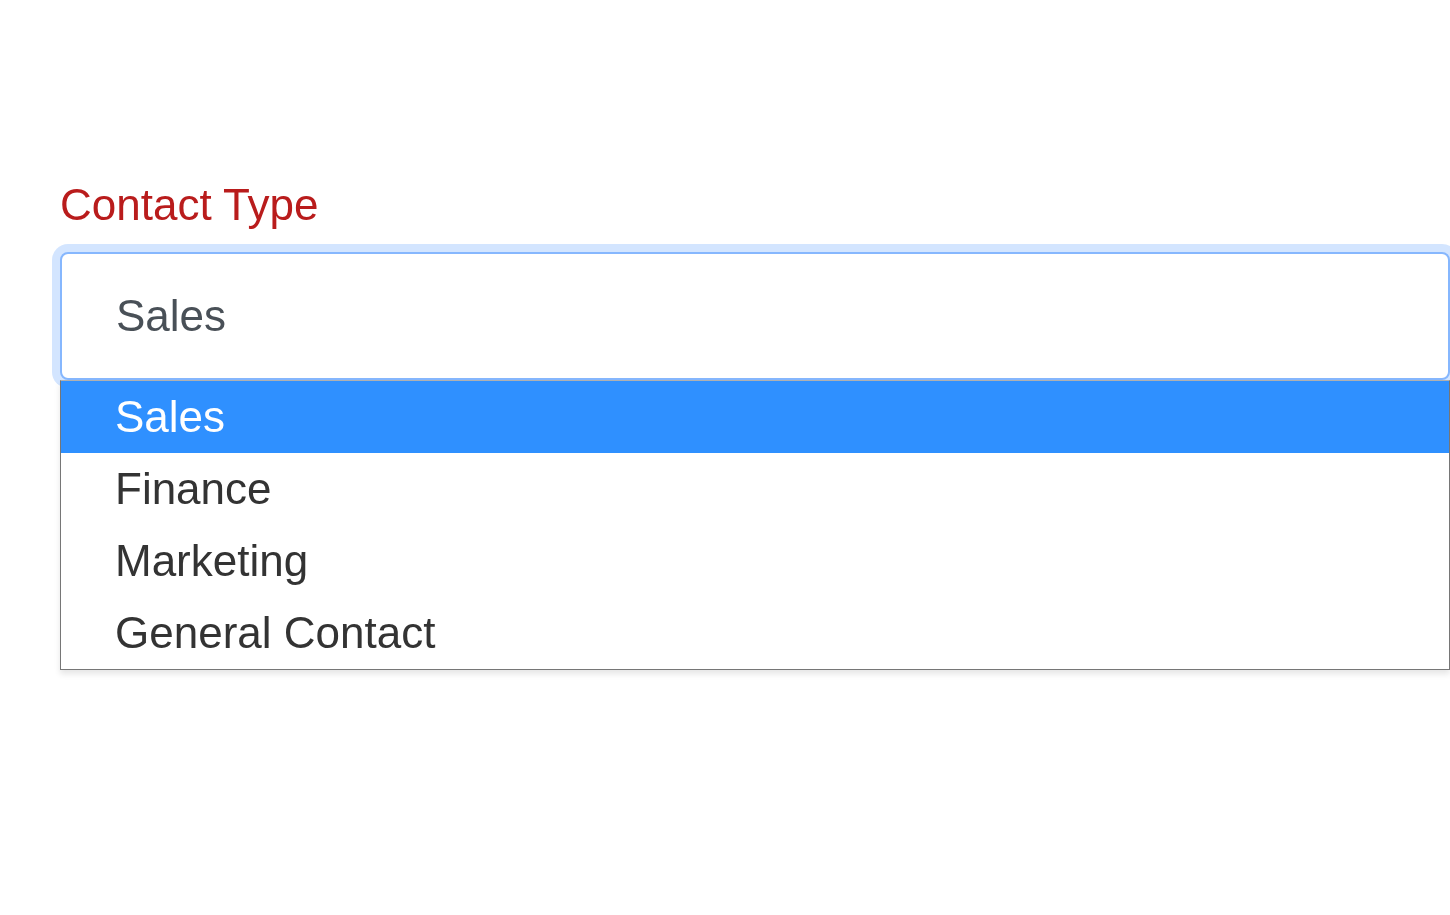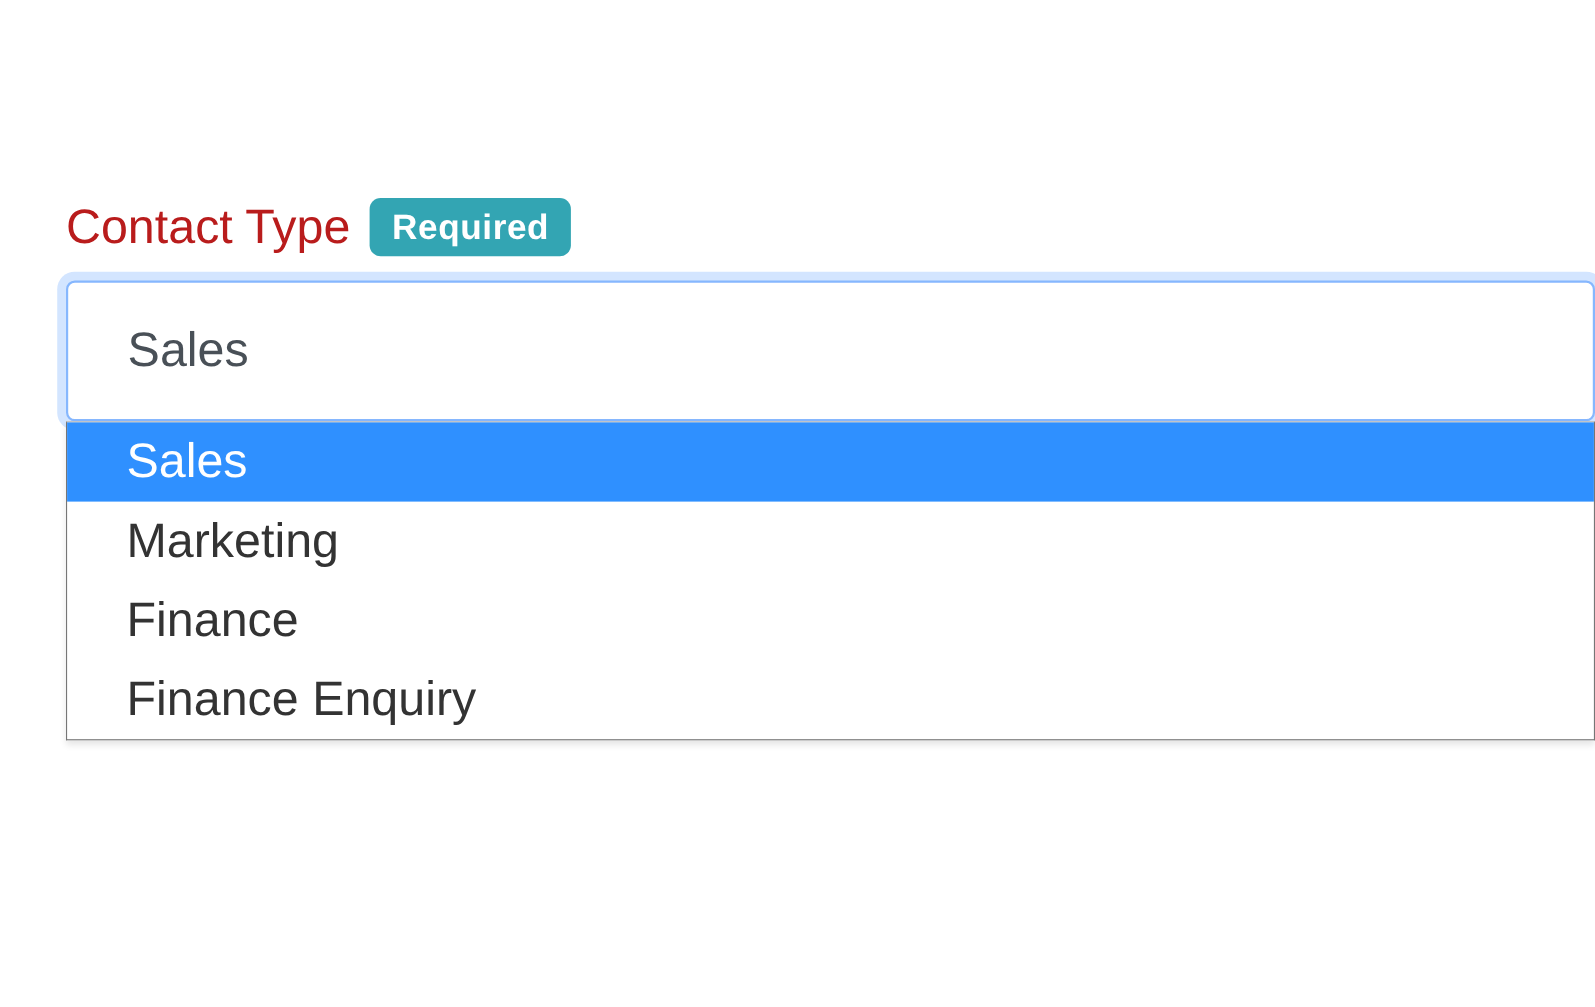--- a/index.html
+++ b/index.html
@@ -77,26 +77,25 @@
       background: #2f90ff;
       color: #ffffff;
     }
   </style>
 </head>
 <body>
 
 <div class="form-group">
   <div class="label-row">
     <span class="field-label">Contact Type</span>
-    <span class="badge">Required</span>
   </div>
   <div class="select-wrapper">
     <div class="select-box">
       <span>Sales</span>
     </div>
     <div class="dropdown-list" id="dropdown-list">
         <div class="option highlighted">Sales</div>
+        <div class="option">Finance</div>
         <div class="option">Marketing</div>
-        <div class="option">Finance</div>
-        <div class="option">Finance Enquiry</div>
+        <div class="option">General Contact</div>
       </div>
   </div>
 </div>
 
 </body></html>

